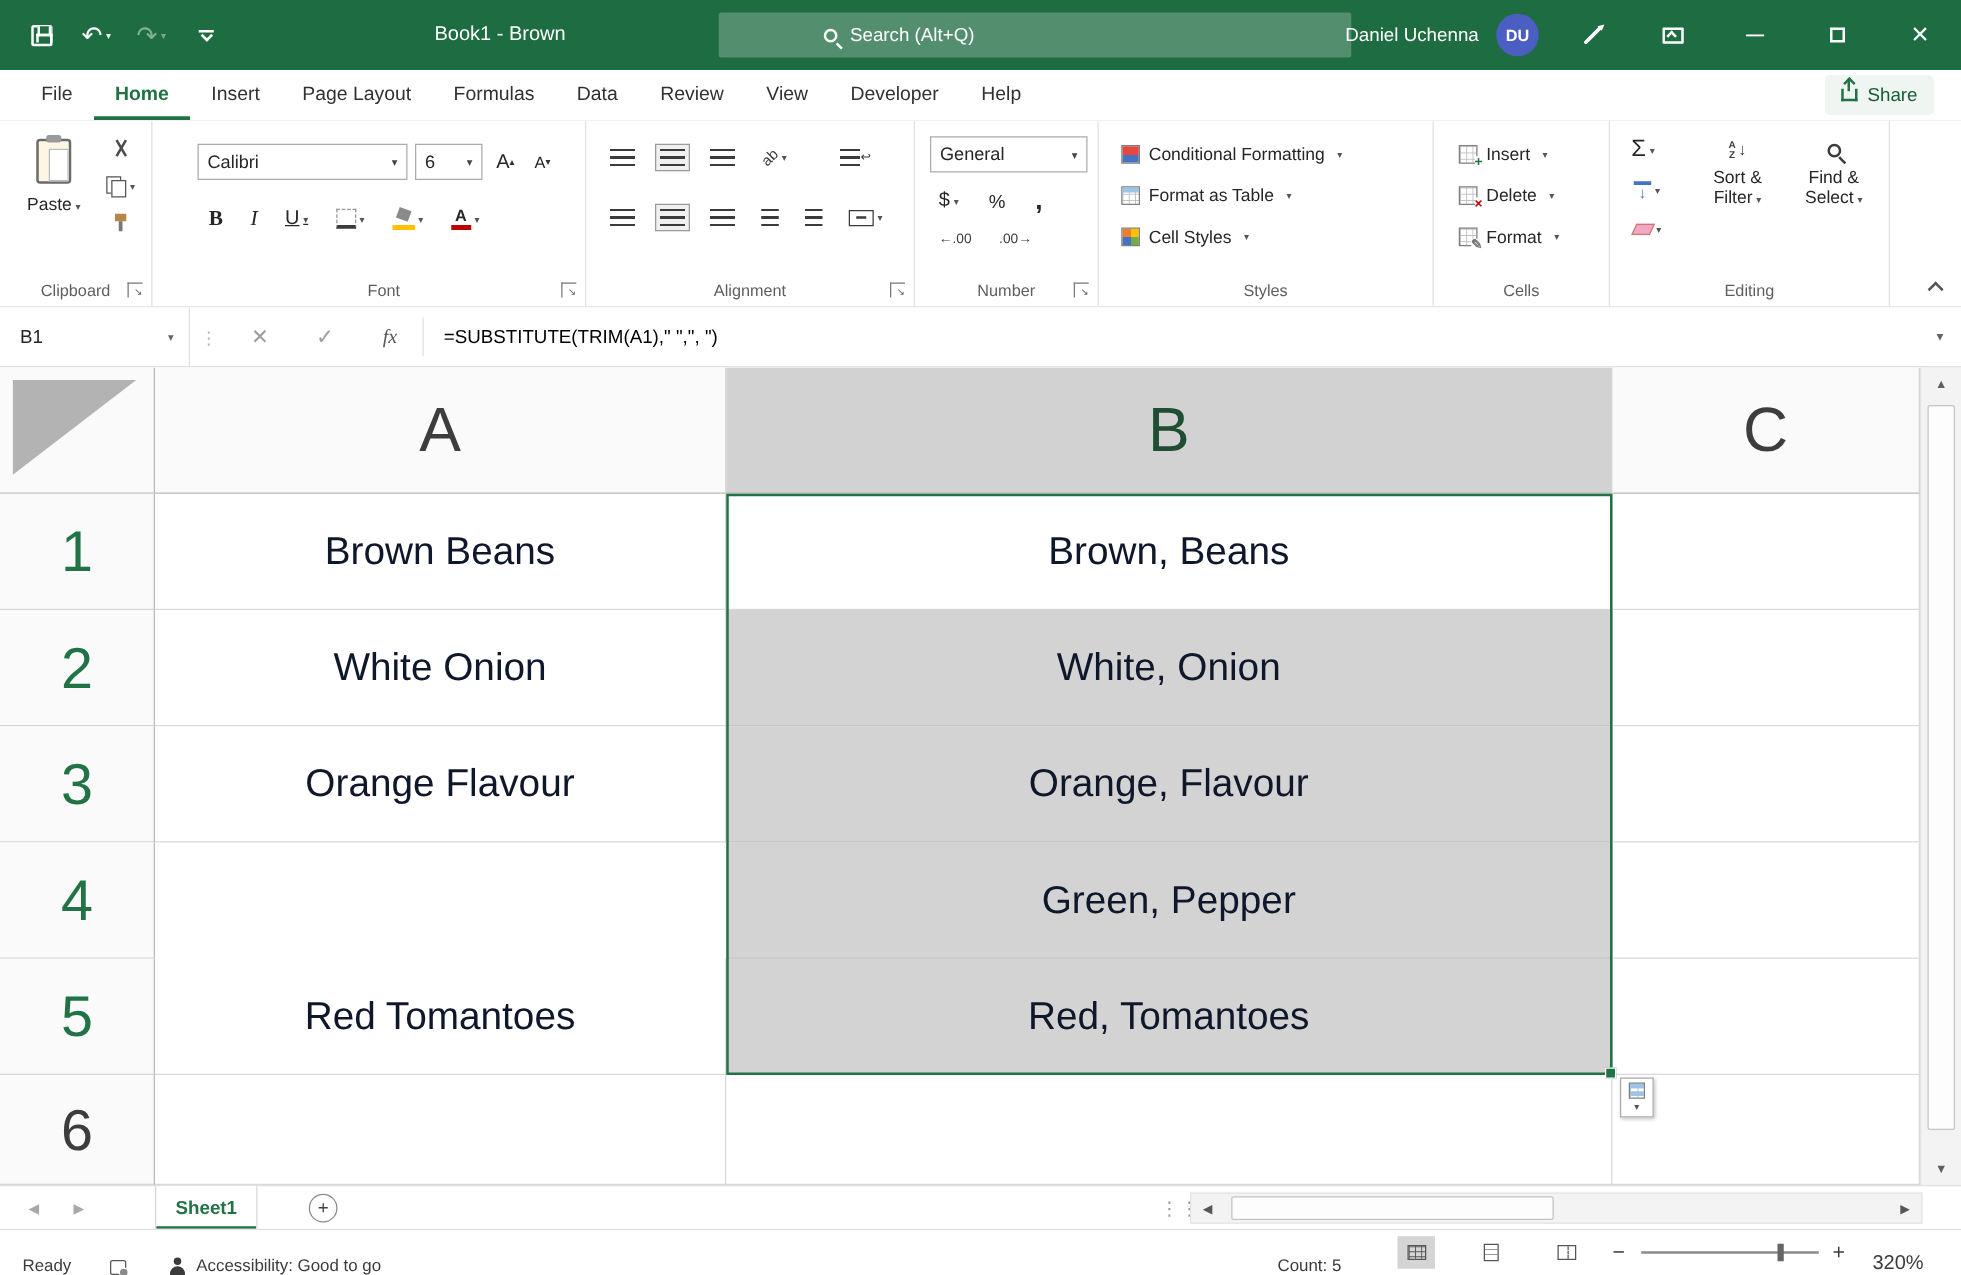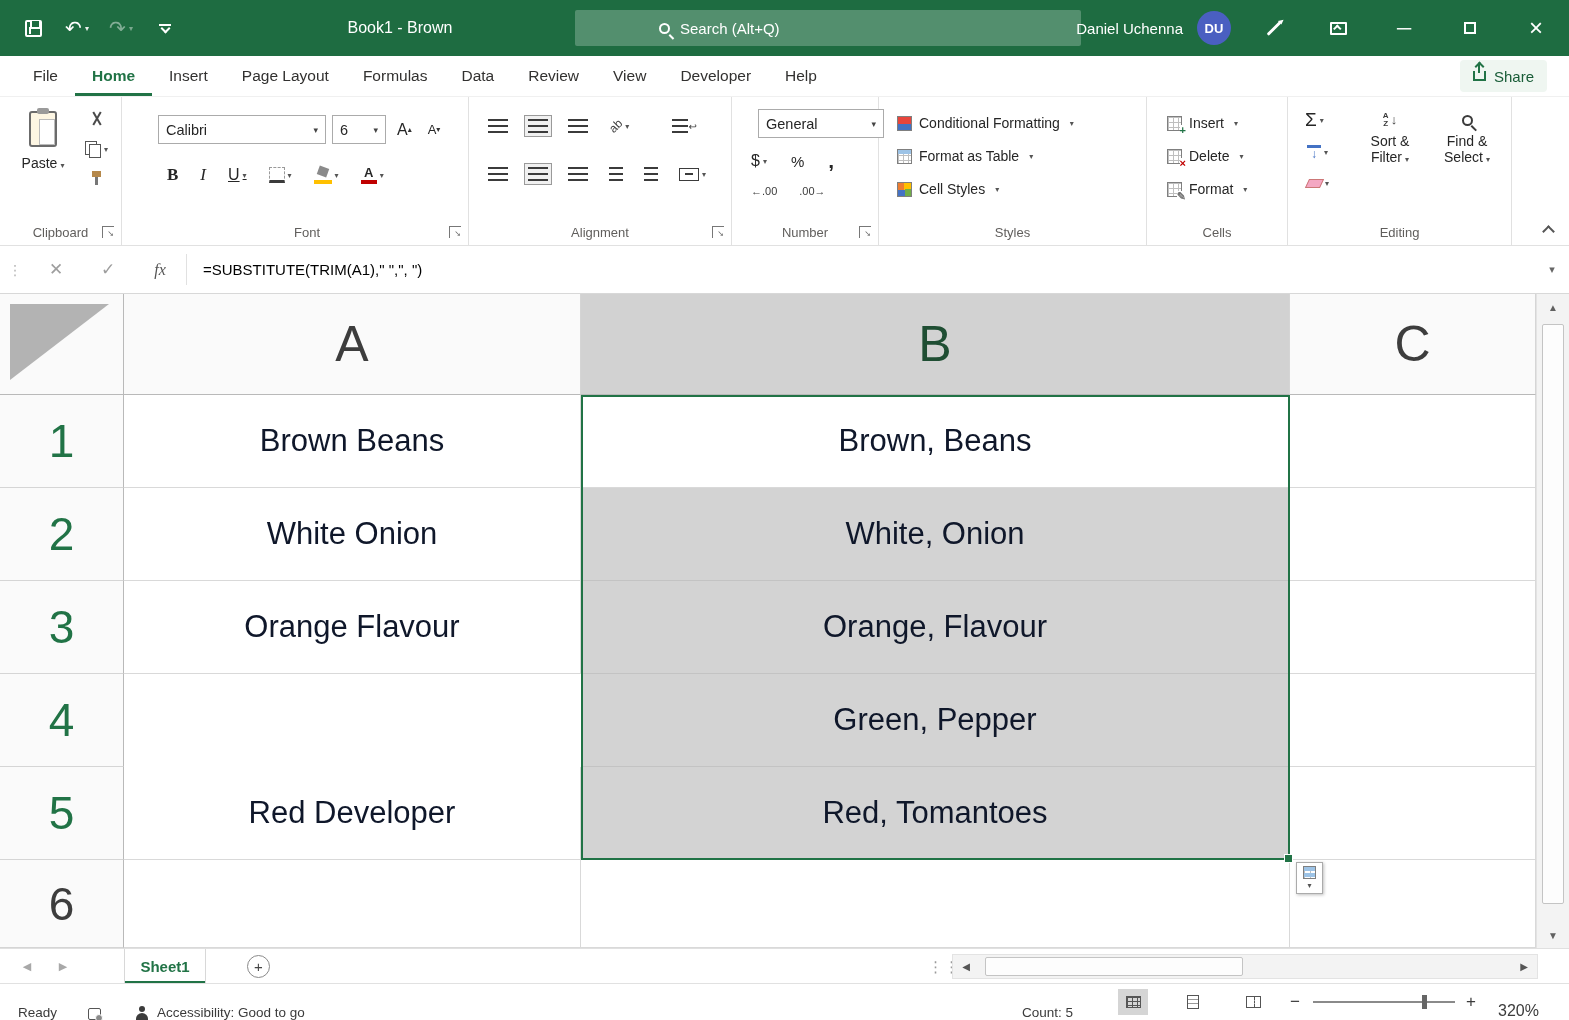--- a/index.html
+++ b/index.html
@@ -336,21 +336,21 @@
           </span>
         <span class="sb drop">
             <span class="i-merge"></span>
           </span>
       </div>
       <div class="glabel">Alignment</div>
       <div class="dlg">↘</div>
     </div>
 
     <div class="rgroup" style="left:732px;width:147px;">
-      <div class="rrow" style="left:26px;top:12px;">
+      <div class="rrow" style="left:12px;top:12px;">
         <div class="combo" style="width:126px;">
             <span>General</span>
           </div>
       </div>
       <div class="rrow" style="left:14px;top:50px;gap:14px;">
         <span class="sb drop" style="font-size:16px;">
             <span>$</span>
           </span>
         <span class="sb" style="font-size:15px;">
             <span>%</span>
@@ -451,20 +451,23 @@
         <span class="i-find" style="margin:3px 0 2px;"></span>
         <span style="font-size:14px;"><span>Find &amp; Select</span><span class="car">▾</span></span>
       </div>
       <div class="glabel">Editing</div>
     </div>
 
     <div class="collapse-chev"></div>
   </div>
 
   <div class="formulabar">
+    <div class="namebox">
+        <span>B1</span>
+      </div>
     <div class="fb-grip">⋮</div>
     <span class="fb-btn">✕</span>
     <span class="fb-btn">✓</span>
     <span class="fb-btn fb-fx">fx</span>
     <div class="fb-sep"></div>
     <div class="formula-text">=SUBSTITUTE(TRIM(A1)," ",", ")</div>
     <div class="fb-expand">▾</div>
   </div>
 
   <div class="grid">
@@ -491,21 +494,21 @@
     <div class="cell colB graysel" style="top:194px;height:93px;">White, Onion</div>
     <div class="cell colC" style="top:194px;height:93px;"></div>
 
     <div class="cell colA" style="top:287px;height:93px;">Orange Flavour</div>
     <div class="cell colB graysel" style="top:287px;height:93px;">Orange, Flavour</div>
     <div class="cell colC" style="top:287px;height:93px;"></div>
 
     <div class="cell colB graysel" style="top:380px;height:93px;">Green, Pepper</div>
     <div class="cell colC" style="top:380px;height:93px;"></div>
 
-    <div class="cell colA" style="top:473px;height:93px;">Red Developer</div>
+    <div class="cell colA" style="top:473px;height:93px;">Red Tomantoes</div>
     <div class="cell colB graysel" style="top:473px;height:93px;">Red, Tomantoes</div>
     <div class="cell colC" style="top:473px;height:93px;"></div>
 
     <div class="cell colA" style="top:566px;height:88px;"></div>
     <div class="cell colB" style="top:566px;height:88px;"></div>
     <div class="cell colC" style="top:566px;height:88px;"></div>
 
     <div class="selbox">
       <div class="fillhandle"></div>
     </div>

